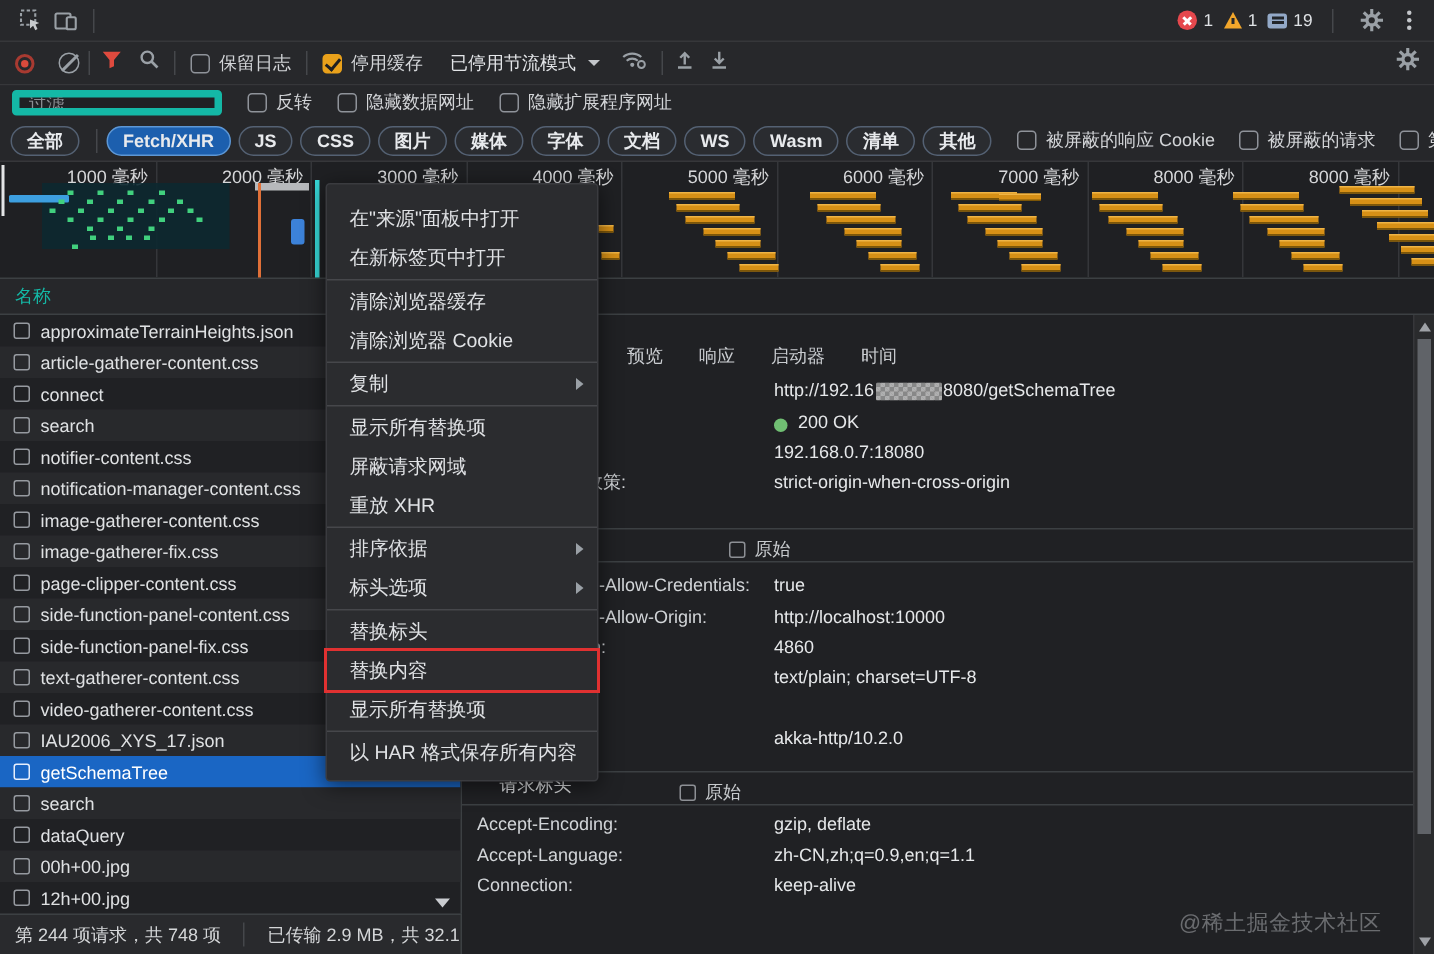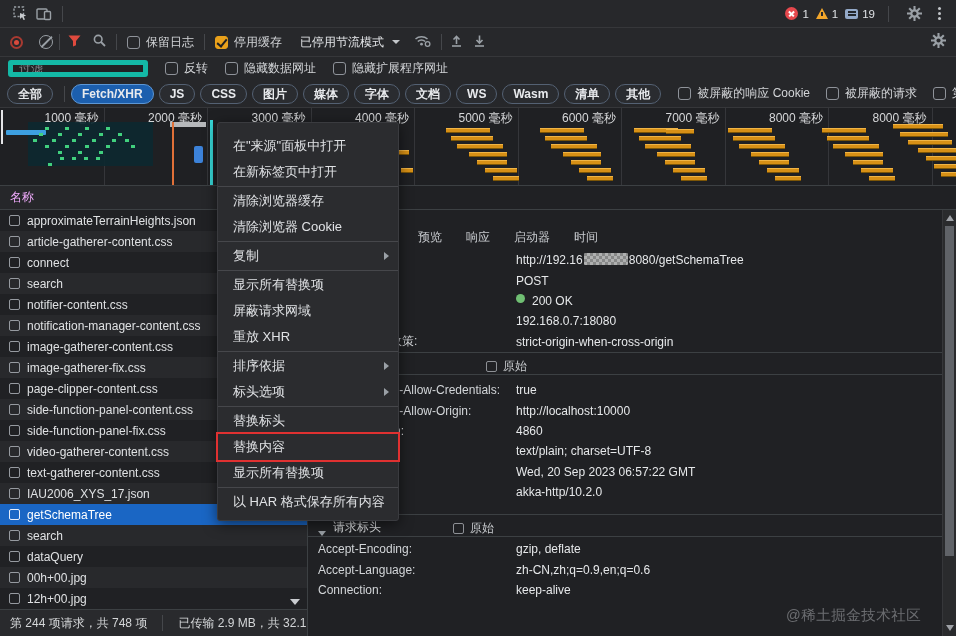--- a/index.html
+++ b/index.html
@@ -57,49 +57,49 @@
   .gm{position:absolute;width:4px;height:3px;background:#41d07e;}
   .deco-backdrop{position:absolute;background:#0c2830;opacity:.9;}
   .deco-blue_bar{position:absolute;background:#3d9fe0;border-radius:1px;}
   .deco-gray_bar{position:absolute;background:#b7b9bc;}
   .deco-orange_line{position:absolute;background:#e07038;}
   .deco-cyan_line{position:absolute;background:#37d8d8;}
   .deco-blue_chip{position:absolute;background:#3c82d9;border-radius:2px;}
   .deco-handle{position:absolute;background:#e4e5e7;}
 
   
-  .colhead{position:absolute;left:0;top:186px;width:308px;height:24px;background:#26272a;border-bottom:1px solid #3c4043;border-right:1px solid #3c4043;line-height:23px;padding-left:10px;font-size:12px;color:#f0abfc;}
+  .colhead{position:absolute;left:0;top:186px;width:308px;height:24px;background:#26272a;border-bottom:1px solid #3c4043;border-right:1px solid #3c4043;line-height:23px;padding-left:10px;font-size:12px;color:#14b8a6;}
   .filelist{position:absolute;left:0;top:210px;width:308px;height:399px;border-right:1px solid #3c4043;overflow:hidden;}
   .frow{height:21px;display:flex;align-items:center;padding-left:9px;font-size:12px;color:#dfe1e3;white-space:nowrap;}
   .frow:nth-child(even){background:#28292c;}
   .frow.selected{background:#1a66c4;color:#fff;}
   .ficon{width:11px;height:11px;border:1.5px solid #969aa0;border-radius:2px;margin-right:7px;flex:none;}
   .frow.selected .ficon{border-color:#e6eefc;}
   .flist-arrow{position:absolute;left:290px;top:599px;width:0;height:0;border-left:5px solid transparent;border-right:5px solid transparent;border-top:6px solid #c9ccd0;z-index:5;}
 
   
   .statusbar{position:absolute;left:0;top:609px;width:308px;height:27px;background:#292a2d;border-top:1px solid #3c4043;border-right:1px solid #3c4043;display:flex;align-items:center;padding-left:10px;gap:9px;font-size:12px;color:#d4d6d8;white-space:nowrap;overflow:hidden;}
 
   
   .details{position:absolute;left:308px;top:186px;width:648px;height:450px;background:#202124;}
   .dtabs{height:24px;display:flex;align-items:stretch;border-bottom:1px solid #3c4043;padding-left:2px;}
   .dtab{padding:0 12px;font-size:12px;color:#c9ccd0;line-height:23px;white-space:nowrap;margin-top:40px;}
   .dtab.active{color:#d6e4fb;box-shadow:inset 0 -2px 0 #6f9fe8;}
   .dbody{position:absolute;left:0;top:24px;right:14px;bottom:0;overflow:hidden;}
   .dsec{position:absolute;left:0;right:0;}
   .sec-general{top:6px;} .sec-resp{top:142px;} .sec-req{top:304px;}
-  .sec-head{height:23px;display:flex;align-items:flex-end;padding-left:10px;font-size:12px;color:#dcdee0;position:relative;}
+  .sec-head{height:23px;display:flex;align-items:flex-start;padding-left:10px;font-size:12px;color:#dcdee0;position:relative;}
   .sec-resp .sec-head,.sec-req .sec-head{border-top:1px solid #3c4043;border-bottom:1px solid #3c4043;}
   .tri{width:0;height:0;border-left:4px solid transparent;border-right:4px solid transparent;border-top:5px solid #9aa0a6;margin-right:7px;flex:none;}
   .rawbox{position:absolute;top:5px;display:flex;align-items:center;gap:6px;font-size:12px;color:#c7cacd;}
   .rawcb{width:11px;height:11px;border:1.3px solid #8d9095;border-radius:2px;flex:none;}
   .sec-rows .hrow{height:20.4px;display:flex;align-items:center;font-size:12px;padding-left:10px;white-space:nowrap;}
   .sec-general .sec-rows{margin-top:11px;} .sec-resp .sec-rows{margin-top:5px;} .sec-req .sec-rows{margin-top:2px;}
   .hlabel{width:198px;flex:none;color:#d2d5d8;overflow:hidden;}
-  .hval{color:#e6e8ea;display:flex;align-items:flex-start;}
+  .hval{color:#e6e8ea;display:flex;align-items:flex-end;}
   .dot{width:9px;height:9px;border-radius:50%;margin-right:7px;display:inline-block;flex:none;}
   .mosaic{display:inline-block;width:44px;height:12px;margin:0 1px;vertical-align:-2px;border-radius:1px;
     background-image:linear-gradient(45deg,#c9c9c9 25%,transparent 25%,transparent 75%,#c9c9c9 75%),linear-gradient(45deg,#c9c9c9 25%,#9a9a9a 25%,#9a9a9a 75%,#c9c9c9 75%);
     background-size:6px 6px;background-position:0 0,3px 3px;opacity:.85;}
   .vscroll{position:absolute;right:0;top:24px;bottom:0;width:14px;background:#2a2b2d;border-left:1px solid #36373a;}
   .vs-up{position:absolute;left:3px;top:5px;width:0;height:0;border-left:4px solid transparent;border-right:4px solid transparent;border-bottom:6px solid #9ea1a6;}
   .vs-down{position:absolute;left:3px;bottom:5px;width:0;height:0;border-left:4px solid transparent;border-right:4px solid transparent;border-top:6px solid #9ea1a6;}
   .vs-thumb{position:absolute;left:2px;right:2px;top:16px;height:330px;background:#606368;}
 
   
@@ -416,25 +416,25 @@
       <div class="frow">
         <span class="ficon"></span>
         <span class="fname">side-function-panel-content.css</span>
       </div>
       <div class="frow">
         <span class="ficon"></span>
         <span class="fname">side-function-panel-fix.css</span>
       </div>
       <div class="frow">
         <span class="ficon"></span>
+        <span class="fname">text-gatherer-content.css</span>
+      </div>
+      <div class="frow">
+        <span class="ficon"></span>
         <span class="fname">video-gatherer-content.css</span>
-      </div>
-      <div class="frow">
-        <span class="ficon"></span>
-        <span class="fname">text-gatherer-content.css</span>
       </div>
       <div class="frow">
         <span class="ficon"></span>
         <span class="fname">IAU2006_XYS_17.json</span>
       </div>
       <div class="frow selected">
         <span class="ficon"></span>
         <span class="fname">getSchemaTree</span>
       </div>
       <div class="frow">
@@ -474,24 +474,20 @@
     <div class="dbody">
       <div class="dsec sec-general">
         <div class="sec-head">
           <span class="tri"></span>
           <span>常规</span>
         </div>
         <div class="sec-rows" id="gen-rows">
             <div class="hrow">
               <span class="hlabel">请求网址:</span>
               <span class="hval">http://192.16<span class="mosaic"></span>8080/getSchemaTree</span>
-            </div>
-            <div class="hrow">
-              <span class="hlabel">请求方法:</span>
-              <span class="hval">POST</span>
             </div>
             <div class="hrow">
               <span class="hlabel">状态代码:</span>
               <span class="hval"><span class="dot" style="background: rgb(112, 191, 115);"></span>200 OK</span>
             </div>
             <div class="hrow">
               <span class="hlabel">远程地址:</span>
               <span class="hval">192.168.0.7:18080</span>
             </div>
             <div class="hrow">
@@ -521,21 +517,20 @@
             <div class="hrow">
               <span class="hlabel">Content-Length:</span>
               <span class="hval">4860</span>
             </div>
             <div class="hrow">
               <span class="hlabel">Content-Type:</span>
               <span class="hval">text/plain; charset=UTF-8</span>
             </div>
             <div class="hrow">
               <span class="hlabel">Date:</span>
-              <span class="hval">Wed, 20 Sep 2023 06:57:22 GMT</span>
             </div>
             <div class="hrow">
               <span class="hlabel">Server:</span>
               <span class="hval">akka-http/10.2.0</span>
             </div>
           </div>
       </div>
       <div class="dsec sec-req">
         <div class="sec-head">
           <span class="tri"></span>
@@ -545,21 +540,21 @@
             <span>原始</span>
           </span>
         </div>
         <div class="sec-rows" id="req-rows">
             <div class="hrow">
               <span class="hlabel">Accept-Encoding:</span>
               <span class="hval">gzip, deflate</span>
             </div>
             <div class="hrow">
               <span class="hlabel">Accept-Language:</span>
-              <span class="hval">zh-CN,zh;q=0.9,en;q=0.6</span>
+              <span class="hval">zh-CN,zh;q=0.9,en;q=1.1</span>
             </div>
             <div class="hrow">
               <span class="hlabel">Connection:</span>
               <span class="hval">keep-alive</span>
             </div>
           </div>
       </div>
     </div>
     <div class="vscroll">
       <span class="vs-up"></span>

